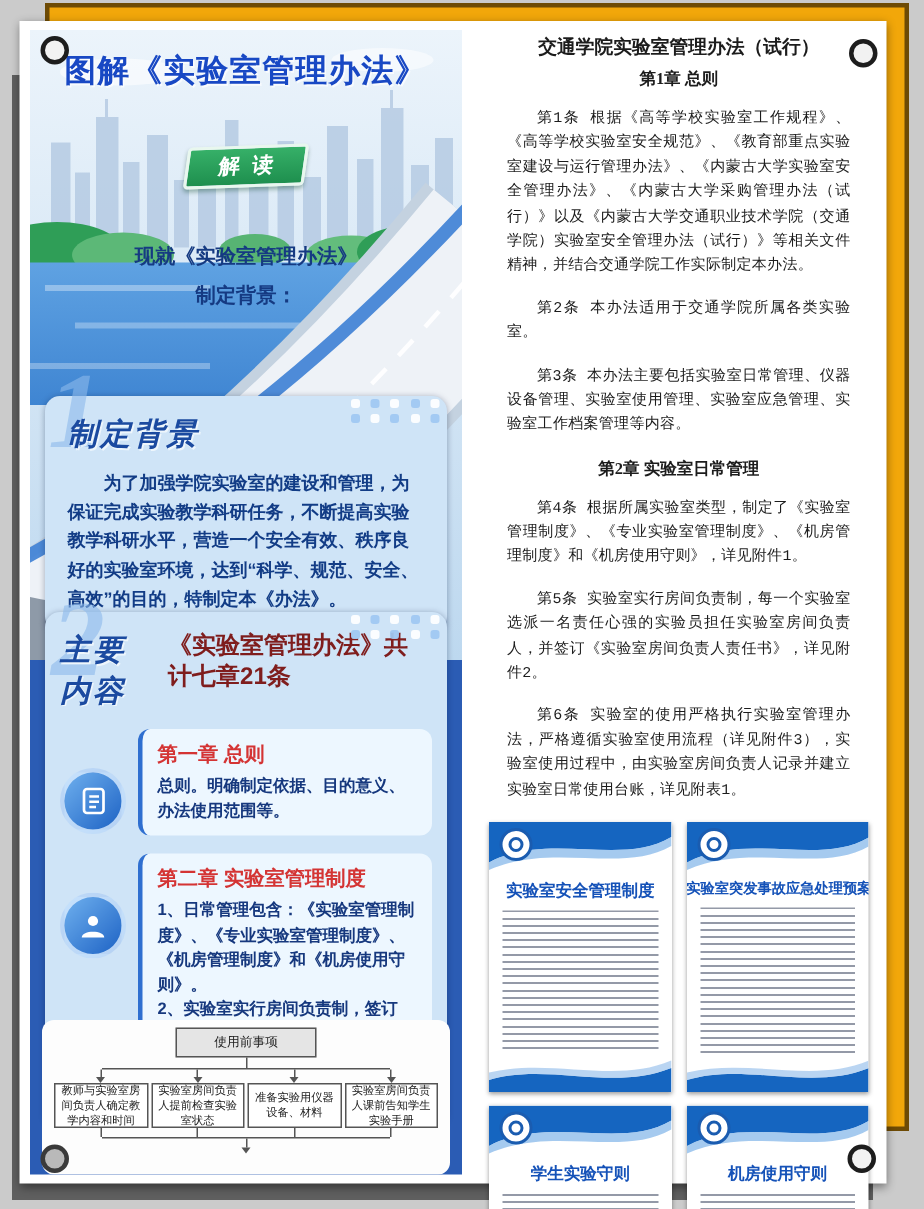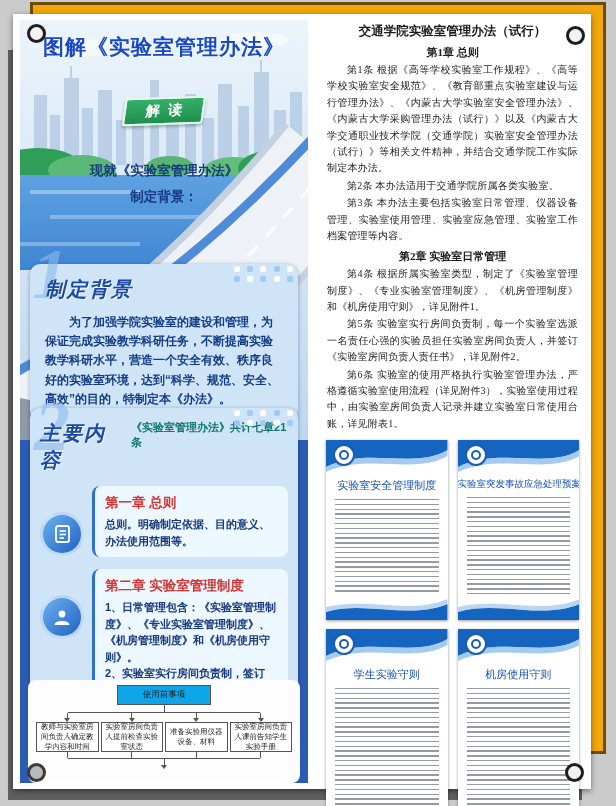--- a/index.html
+++ b/index.html
@@ -46,21 +46,21 @@
   .bignum{position:absolute;font-family:"Liberation Serif",serif;
       font-style:italic;font-weight:bold;font-size:72px;line-height:1;
       color:rgba(140,185,235,.6);z-index:0;pointer-events:none;}
   .card1 .bignum{left:2px;top:-26px;}
   .card2 .bignum{left:4px;top:-18px;}
 
   .card-head{position:relative;z-index:1;display:flex;align-items:flex-start;gap:8px;}
   .script-head{font-family:"Liberation Serif",serif;font-style:italic;font-weight:bold;
       font-size:20px;color:#1b4aa0;letter-spacing:2px;
       text-shadow:1px 1px 0 rgba(255,255,255,.65);}
-  .sub-head{font-size:11px;font-weight:bold;color:#0f766e;}
+  .sub-head{font-size:16px;font-weight:bold;color:#7f1d1d;}
   .dots{position:absolute;right:2px;top:2px;width:62px;display:grid;
       grid-template-columns:repeat(5,1fr);grid-gap:4px;z-index:1;}
   .dots i{width:6px;height:6px;border-radius:2px;background:rgba(255,255,255,.92);}
   .dots i:nth-child(even){background:rgba(160,200,242,.95);}
 
   .card-body{position:relative;z-index:1;margin:10px 0 0;font-size:12px;
       color:#123c86;line-height:1.6;text-indent:2em;font-weight:bold;}
 
   .item{position:relative;z-index:1;display:flex;align-items:flex-start;
       gap:8px;margin-top:12px;}
@@ -70,49 +70,49 @@
       display:flex;align-items:center;justify-content:center;margin-top:26px;}
   .panel{flex:1;background:rgba(240,248,255,.9);border-radius:8px;
       border-left:3px solid #2f6fd0;padding:8px 10px;}
   .panel-head{font-size:13.5px;font-weight:bold;color:#d43434;margin-bottom:4px;}
   .panel-line{font-size:11px;color:#16387e;line-height:1.5;font-weight:bold;margin:0;}
 
   
   .flowcard{position:absolute;left:8px;top:660px;width:272px;height:103px;
       background:#fdfdfd;border-radius:8px;box-sizing:border-box;
       padding:5px 8px 0;z-index:3;}
-  .fc-topbox{margin:0 auto;width:92px;border:1px solid #555;background:#0ea5e9;
+  .fc-topbox{margin:0 auto;width:92px;border:1px solid #555;background:#e5e5e5;
       font-size:8.5px;text-align:center;padding:3px 0;color:#222;}
   .vstub{width:1px;background:#555;margin:0 auto;}
   .hline{height:1px;background:#555;margin:0 32px;}
   .fc-row{display:flex;gap:2px;}
   .fc-col{flex:1;display:flex;flex-direction:column;align-items:center;}
   .arrow-down{width:0;height:0;border-left:3px solid transparent;
       border-right:3px solid transparent;border-top:4px solid #555;}
   .fc-box{flex:1;border:1px solid #555;background:#fff;font-size:7.5px;
       line-height:1.35;color:#222;text-align:center;display:flex;
       align-items:center;justify-content:center;padding:2px 1px;height:30px;
       box-sizing:border-box;}
 
   
   .doc{position:absolute;left:299px;top:0;width:279px;height:775px;
       box-sizing:border-box;padding:6px 12px 0 14px;
       font-family:"Liberation Serif",serif;color:#1c1c1c;}
   .doc-title{text-align:center;font-weight:bold;font-size:12.5px;padding-top:3px;}
   .doc-chapter{text-align:center;font-weight:bold;font-size:11px;margin:5px 0 2px;}
-  .docp{font-size:10px;line-height:1.64;text-indent:2em;margin:1px;
-      text-align:justify;letter-spacing:.2px;}
+  .docp{font-size:10px;line-height:1.64;text-indent:2em;margin:12px;
+      text-align:justify;letter-spacing:.2px;font-family:Liberation Mono, monospace;}
 
   .minigrid{margin-top:8px;display:grid;grid-template-columns:1fr 1fr;
       grid-gap:9px 10px;}
   .mini{position:relative;height:180px;background:#ffffff;
       box-shadow:0 1px 3px rgba(0,0,0,.4);display:flex;flex-direction:column;
       overflow:hidden;}
   .mini-title{text-align:center;font-family:"Liberation Serif",serif;
-      font-weight:normal;color:#1552b8;font-size:11px;margin-top:2px;
+      font-weight:bold;color:#1552b8;font-size:11px;margin-top:2px;
       white-space:nowrap;}
   .mini:nth-child(2) .mini-title{font-size:9.5px;}
   .fakelines{flex:1;margin:6px 9px 4px;background-image:repeating-linear-gradient(
       to bottom,rgba(60,70,95,.55) 0 1.3px,transparent 1.3px 4.8px);}
   .mini-logo{position:absolute;left:7px;top:4px;width:22px;height:22px;
       border-radius:50%;background:#fff;border:2px solid #1a5cb0;
       box-sizing:border-box;display:flex;align-items:center;justify-content:center;}
   .mini-logo i{display:block;width:10px;height:10px;border-radius:50%;
       border:2px solid #1a5cb0;box-sizing:border-box;}
 </style>

